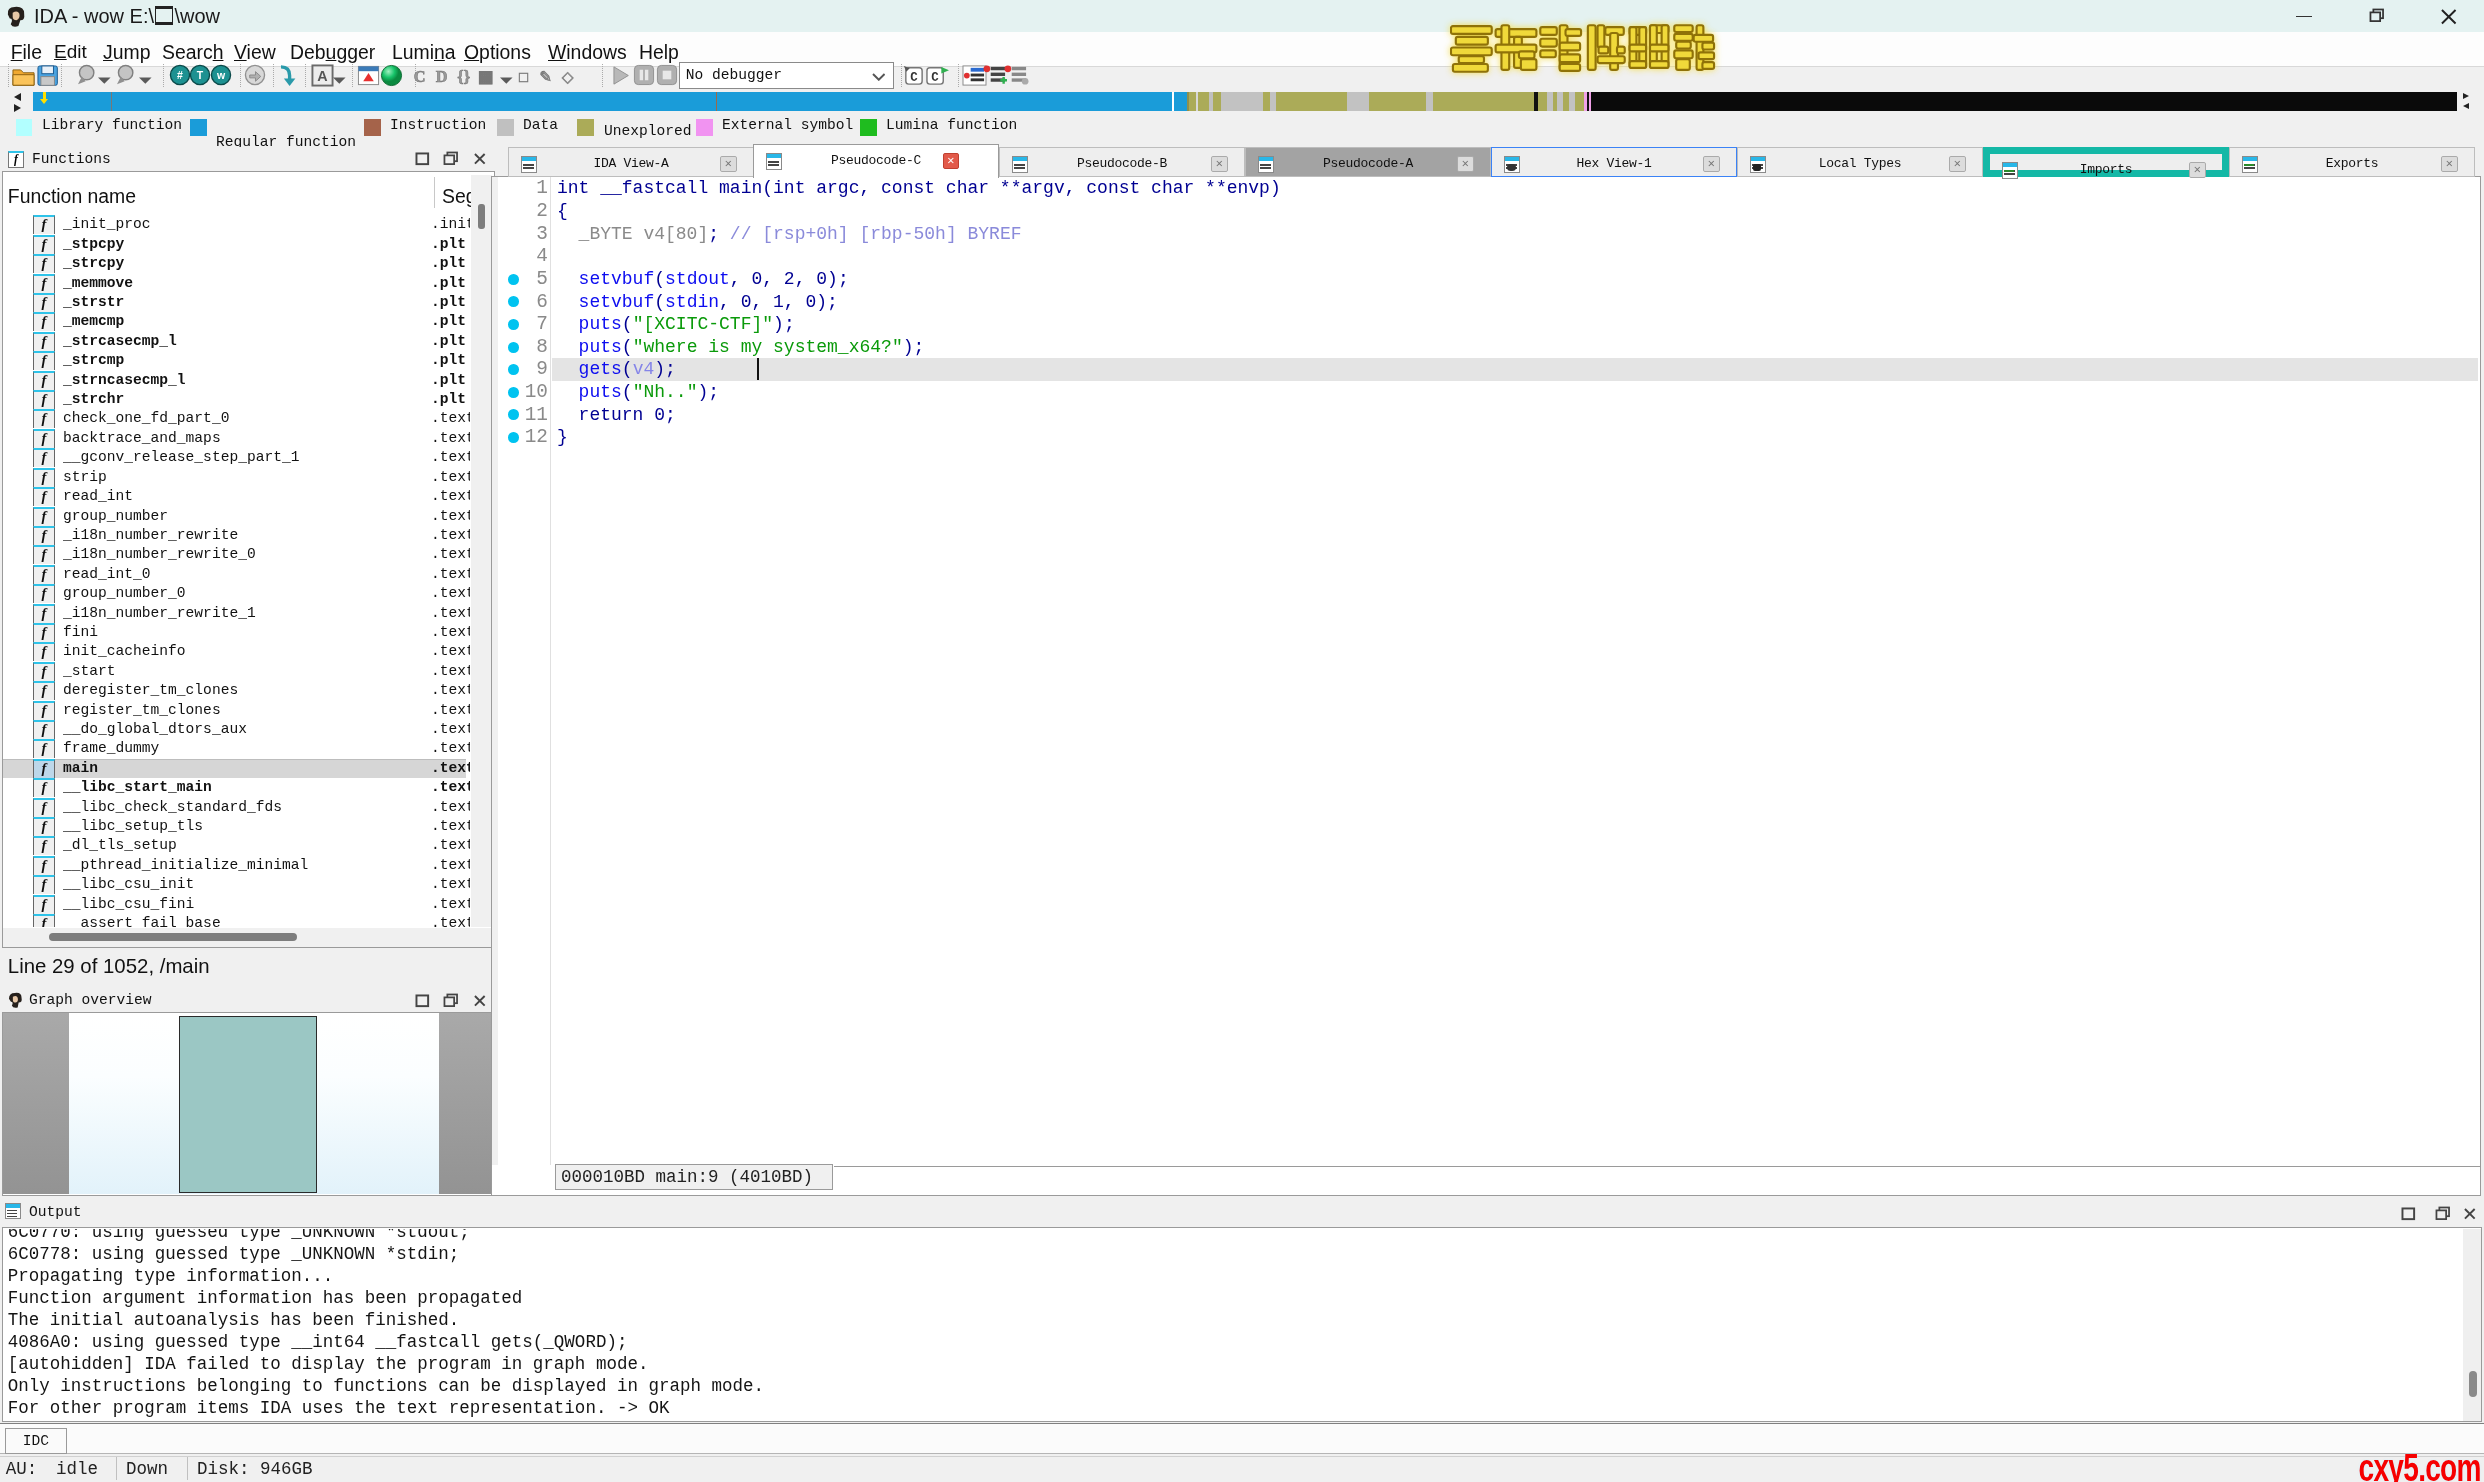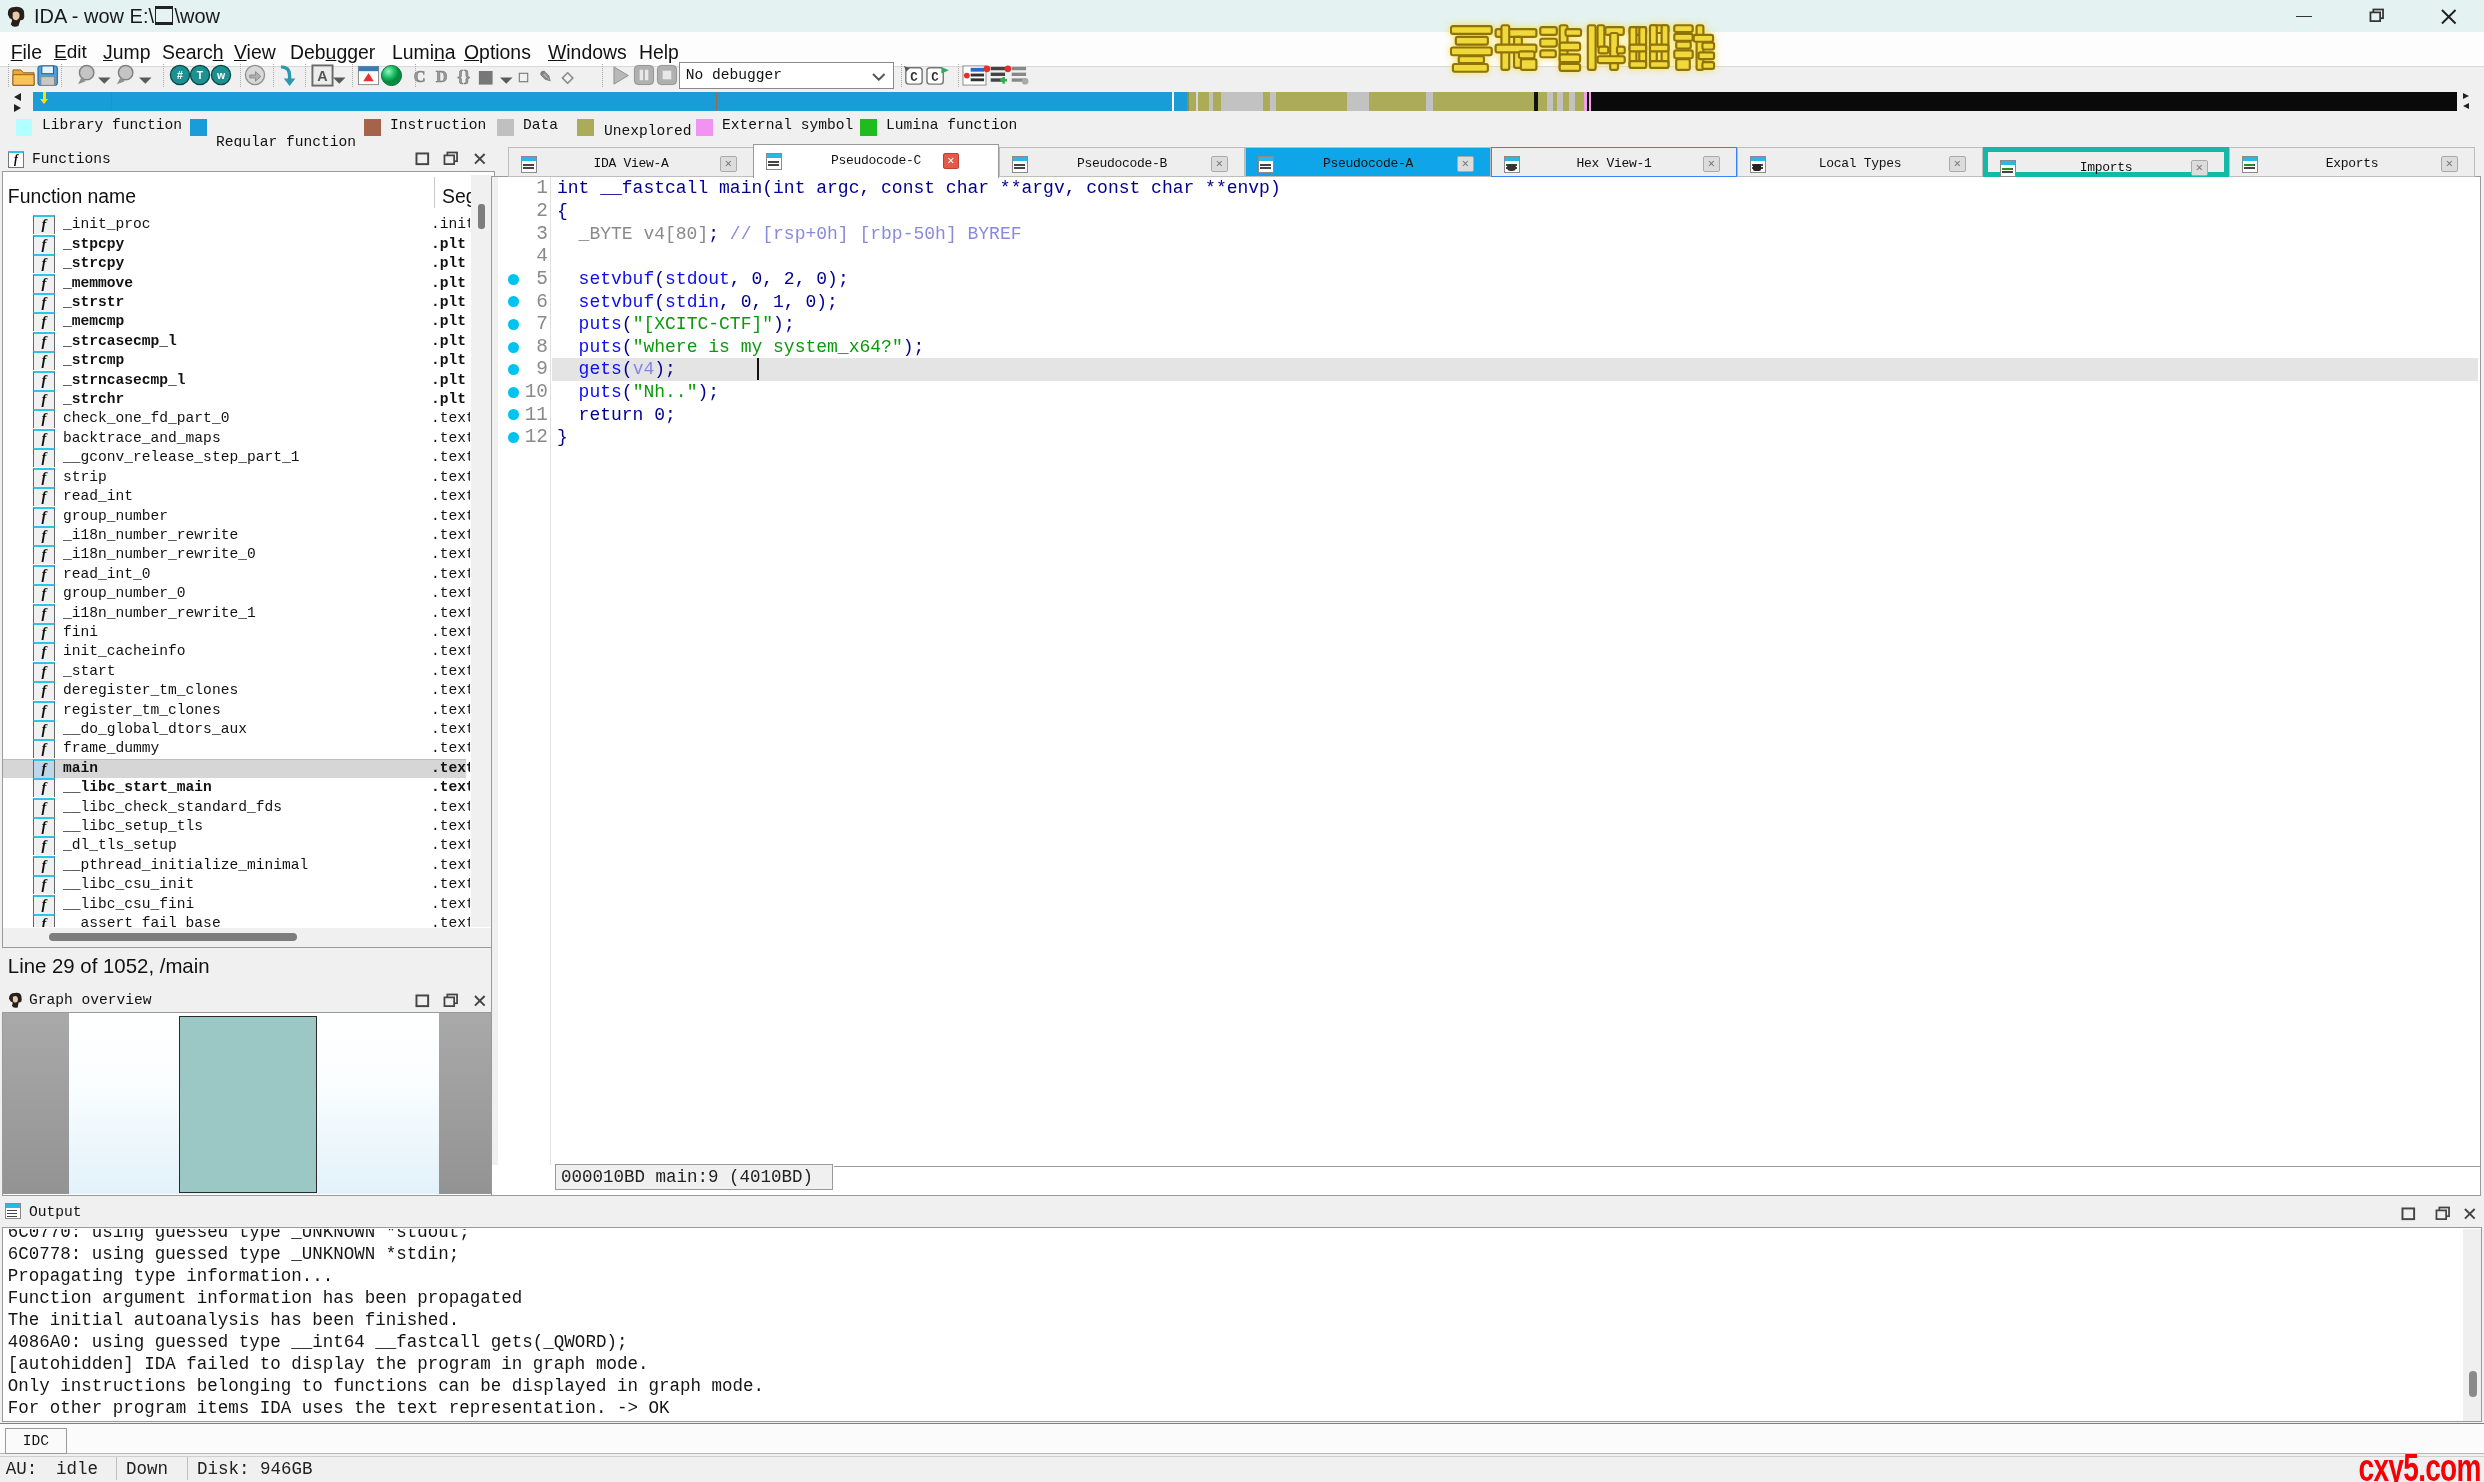--- a/index.html
+++ b/index.html
@@ -460,36 +460,36 @@
 <div class="abs tab" style="left:753px;top:144px;width:246px;height:34px;background:#fff;border:1px solid #9a9a9a;border-bottom:none;z-index:3;">
     <span class="ticon ticon1"></span>
     <span class="tlabel">Pseudocode-C</span>
     <div class="tclose" style="background:#e25a4a;border-color:#c04030;color:#fff;right:39px;">✕</div>
   </div>
 <div class="abs tab" style="left:999px;top:147px;width:246px;height:30px;background:#eeeeee;border:1px solid #bdbdbd;z-index:1;">
     <span class="ticon ticon2"></span>
     <span class="tlabel">Pseudocode-B</span>
     <div class="tclose">✕</div>
   </div>
-<div class="abs tab" style="left:1245px;top:147px;width:246px;height:30px;background:#0ea5e9;border:1px solid #bdbdbd;z-index:1;">
+<div class="abs tab" style="left:1245px;top:147px;width:246px;height:30px;background:#a3a3a3;border:1px solid #bdbdbd;z-index:1;">
     <span class="ticon ticon3"></span>
     <span class="tlabel">Pseudocode-A</span>
     <div class="tclose">✕</div>
   </div>
 <div class="abs tab" style="left:1491px;top:147px;width:246px;height:30px;background:#eeeeee;border:1px solid #3b82f6;z-index:1;">
     <span class="ticon ticon4"></span>
     <span class="tlabel">Hex View-1</span>
     <div class="tclose">✕</div>
   </div>
 <div class="abs tab" style="left:1737px;top:147px;width:246px;height:30px;background:#eeeeee;border:1px solid #bdbdbd;z-index:1;">
     <span class="ticon ticon5"></span>
     <span class="tlabel">Local Types</span>
     <div class="tclose">✕</div>
   </div>
-<div class="abs tab" style="left:1983px;top:147px;width:246px;height:30px;background:#eeeeee;border:5px solid #14b8a6;z-index:1;">
+<div class="abs tab" style="left:1983px;top:147px;width:246px;height:30px;background:#eeeeee;border:7px solid #14b8a6;z-index:1;">
     <span class="ticon ticon6"></span>
     <span class="tlabel">Imports</span>
     <div class="tclose">✕</div>
   </div>
 <div class="abs tab" style="left:2229px;top:147px;width:246px;height:30px;background:#eeeeee;border:1px solid #bdbdbd;z-index:1;">
     <span class="ticon ticon7"></span>
     <span class="tlabel">Exports</span>
     <div class="tclose">✕</div>
   </div>
 

